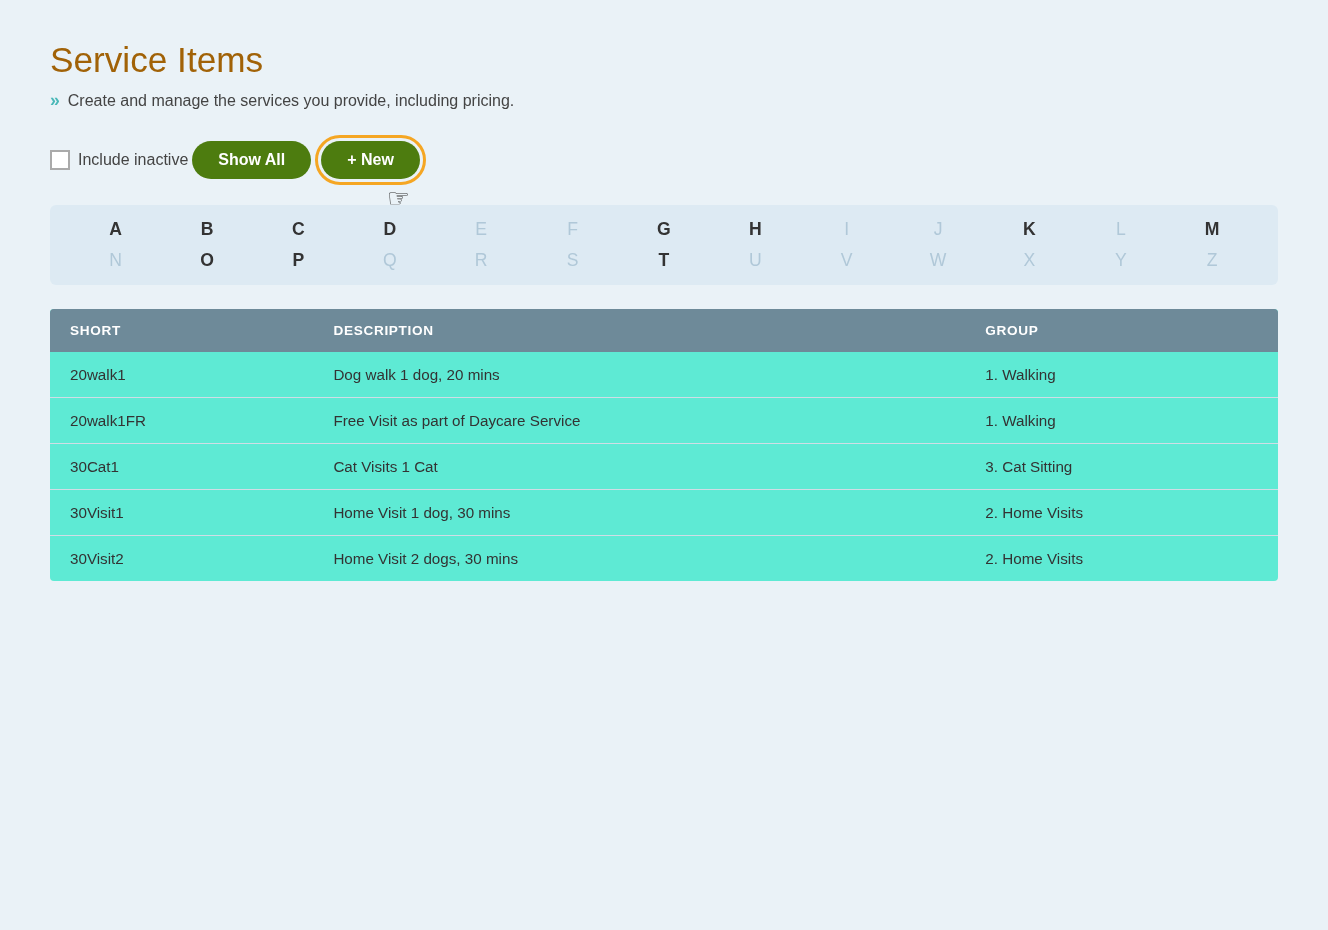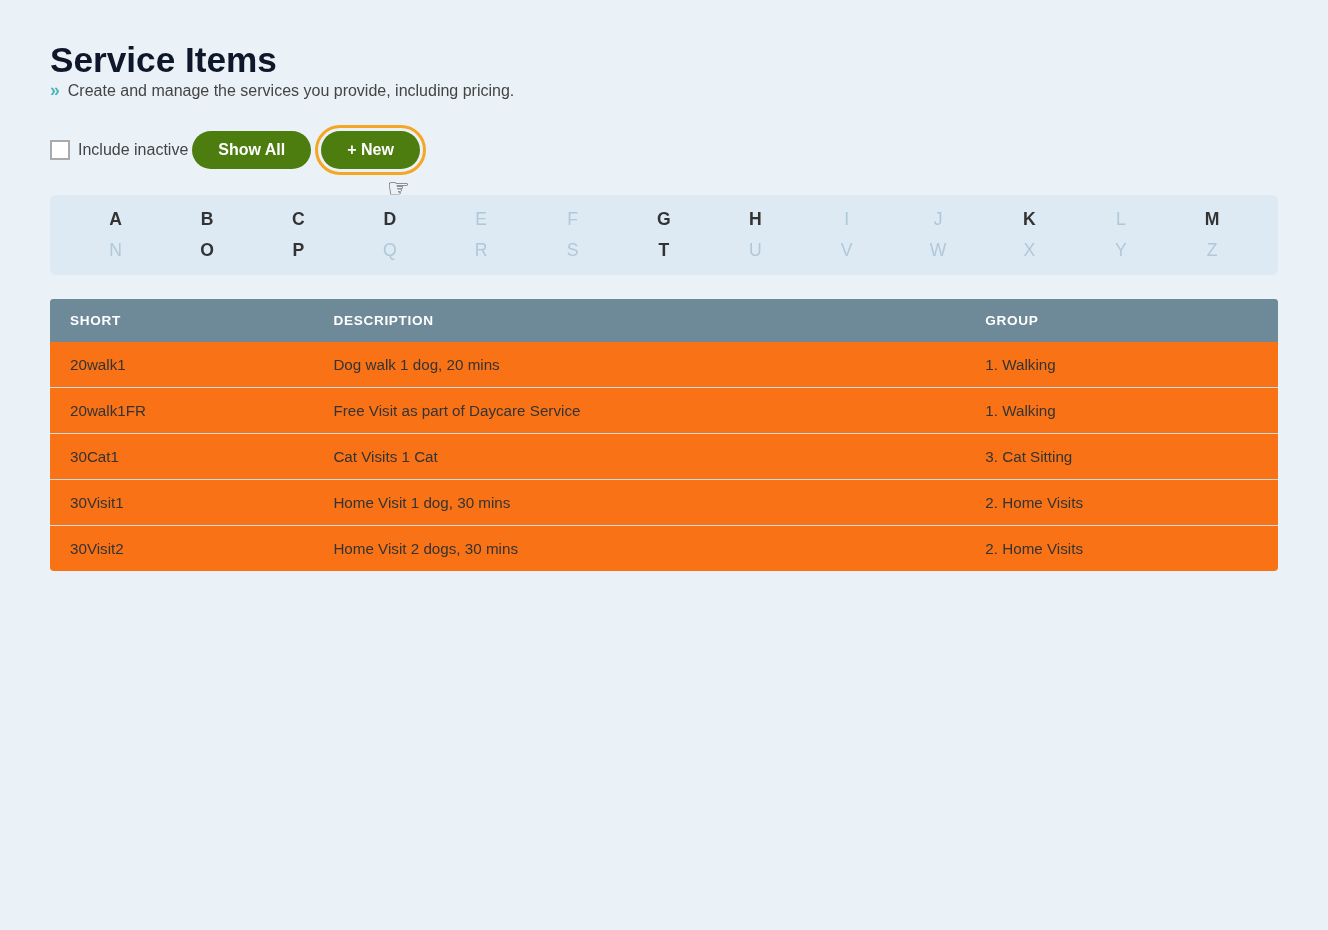--- a/index.html
+++ b/index.html
@@ -5,22 +5,23 @@
     * { box-sizing: border-box; margin: 0; padding: 0; }
     body {
       background: #eaf2f7;
       font-family: -apple-system, BlinkMacSystemFont, 'Segoe UI', sans-serif;
       color: #333;
       padding: 40px 50px;
     }
 
     .page-title {
       font-size: 2.2rem;
-      font-weight: 700;
-      color: #0f172a;
+      font-weight: 400;
+      color: #a16207;
+      margin-bottom: 10px;
     }
 
     .subtitle-row {
       display: flex;
       align-items: center;
       gap: 8px;
       margin-bottom: 24px;
       font-size: 1rem;
       color: #444;
     }
@@ -115,21 +116,21 @@
 
     .alpha-letter.inactive {
       color: #b0c8d8;
       font-weight: 400;
       cursor: default;
     }
 
     table {
       width: 100%;
       border-collapse: collapse;
-      background: #f97316;
+      background: #5eead4;
       border-radius: 4px;
       overflow: hidden;
     }
 
     thead tr {
       background: #6e8a99;
       color: #fff;
     }
 
     thead th {

